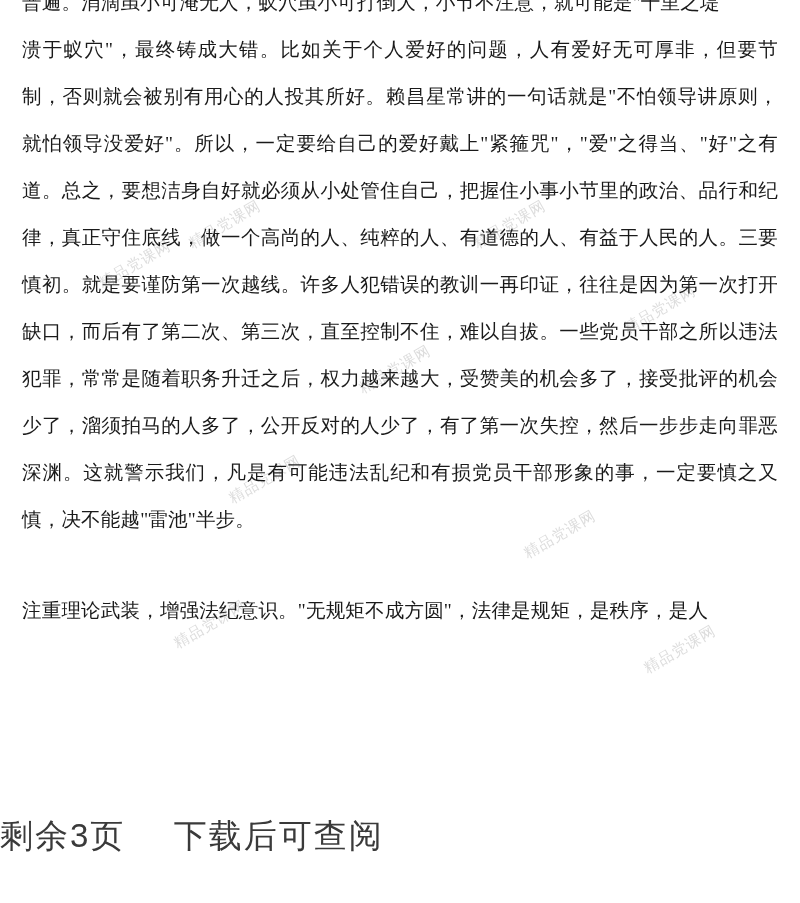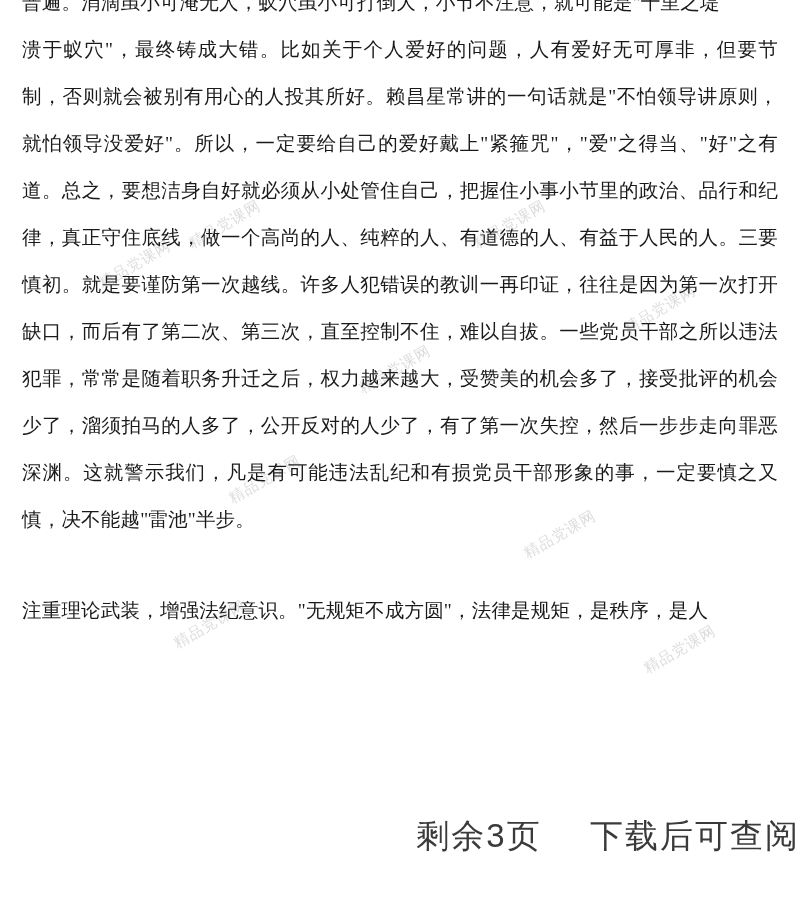--- a/index.html
+++ b/index.html
@@ -87,21 +87,21 @@
     pointer-events: none;
     letter-spacing: 1px;
   }
 
   
   .footer-notice {
     position: absolute;
     left: 0;
     bottom: 44px;
     width: 800px;
-    text-align: right;
+    text-align: left;
     font-size: 33px;
     color: #3a3a3a;
     font-family: "Liberation Sans", sans-serif;
     letter-spacing: 2px;
     z-index: 4;
   }
   .footer-notice .gap {
     display: inline-block;
     width: 26px;
   }

